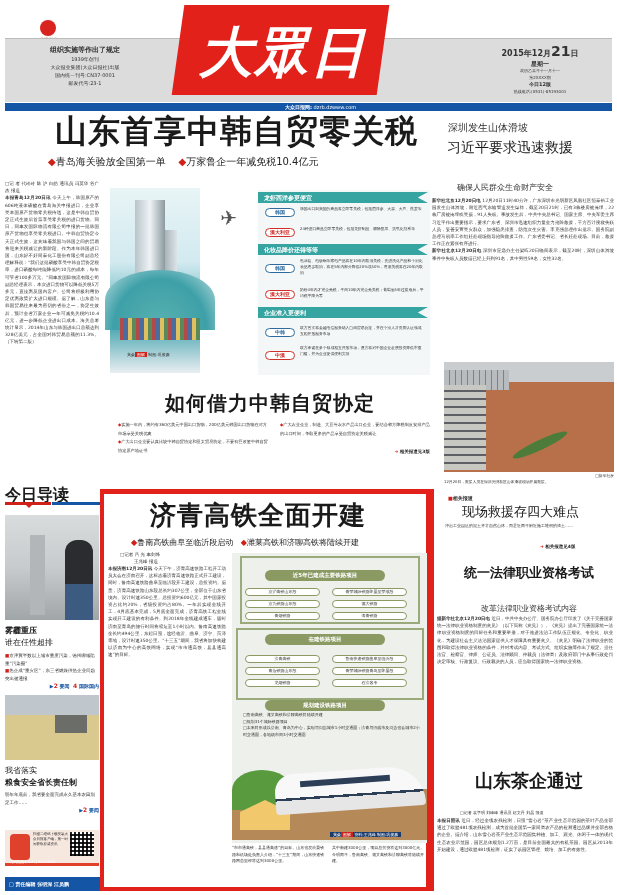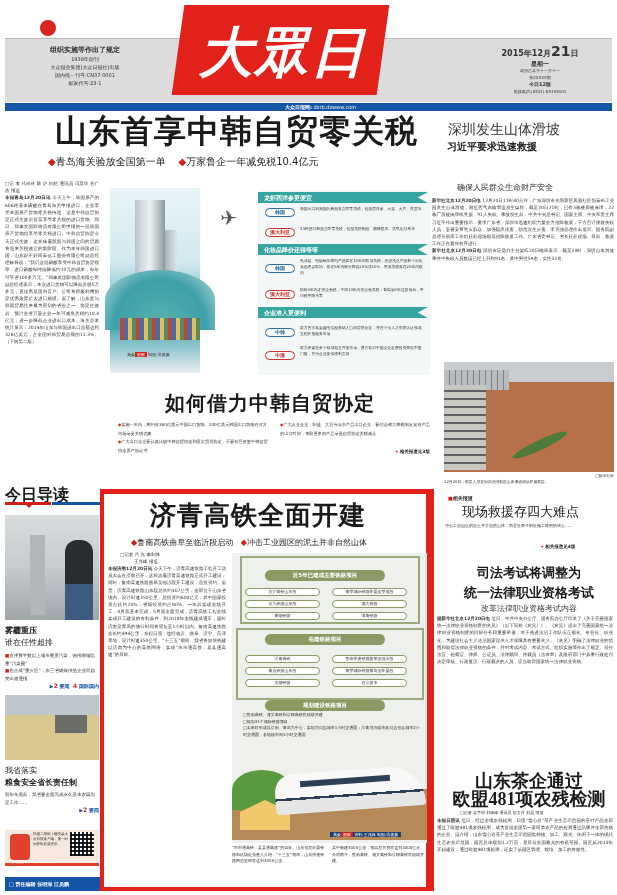--- a/index.html
+++ b/index.html
@@ -90,22 +90,22 @@
   .train-scene { left: 232px; top: 755px; width: 195px; height: 85px; background: linear-gradient(180deg,#eef0ec 0 40%,#b58a58 40% 100%); }
   .hill { left: 232px; top: 770px; width: 60px; height: 40px; border-radius: 50% 50% 0 0; background: #5a9a3e; }
   .house { left: 240px; top: 800px; width: 50px; height: 30px; background: #f2c86d; clip-path: polygon(50% 0,100% 40%,100% 100%,0 100%,0 40%); }
   .train { left: 275px; top: 770px; width: 150px; height: 40px; border-radius: 30px 60px 6px 6px; background: linear-gradient(180deg,#f8f8f8 0 60%,#2d3e57 60% 66%,#e6e6e6 66% 100%); transform: rotate(-4deg); }
   .train-win { left: 300px; top: 778px; width: 90px; height: 6px; background: #2d3e57; transform: rotate(-4deg); }
   .rb-credit { left: 330px; top: 832px; font-size: 4px; color: #fff; background: #1a3b6b; padding: 0 3px; }
   .rb-credit .r { background: #d0201a; padding: 0 2px; }
   .rb-bottom { left: 232px; top: 845px; width: 195px; font-size: 4px; line-height: 6.5px; color: #333; }
   .rb-bottom .c { position: absolute; width: 95px; }
   
-  .r-kicker { left: 448px; top: 121px; font-size: 14px; font-family: Liberation Mono, monospace; color: #333; }
-  .r-head { left: 447px; top: 137px; width: 165px; font-size: 10px; font-family: "DejaVu Serif", serif; font-weight: bold; color: #1a1a1a; line-height: 20px; }
+  .r-kicker { left: 448px; top: 121px; font-size: 10px; font-family: Liberation Mono, monospace; color: #333; }
+  .r-head { left: 447px; top: 137px; width: 165px; font-size: 14px; font-family: "DejaVu Serif", serif; font-weight: normal; color: #1a1a1a; line-height: 20px; }
   .r-sub { left: 457px; top: 182px; font-size: 8px; color: #333; }
   .r-body { left: 432px; top: 197px; width: 182px; height: 130px; overflow: hidden; }
   .photo-slide { left: 444px; top: 362px; width: 170px; height: 110px; background: linear-gradient(180deg,#c9cdd0 0 18%,#b8704a 18% 100%); }
   .slide-bld { left: 444px; top: 385px; width: 42px; height: 85px; background: repeating-linear-gradient(0deg,#c8c8c2 0 6px,#5d6166 6px 8px); }
   .slide-bld2 { left: 444px; top: 370px; width: 65px; height: 20px; background: repeating-linear-gradient(90deg,#b8bcbf 0 5px,#7d8286 5px 6px); }
   .slide-green { left: 510px; top: 440px; width: 60px; height: 10px; background: #4d7c3a; border-radius: 50%; transform: rotate(-25deg); }
   .photo-cap { left: 444px; top: 473px; width: 170px; font-size: 3.8px; line-height: 6px; color: #333; }
   .photo-cap .credit { display: block; text-align: right; }
   .r-red-strip { left: 430px; top: 489px; width: 4px; height: 402px; background: #e3211b; }
   .rel-kicker { left: 448px; top: 495px; font-size: 5px; font-weight: bold; color: #222; }
@@ -229,21 +229,21 @@
 <div class="abs ad-phone"></div>
 <div class="abs ad-text">扫描二维码下载安装大众日报客户端，第一时间获取权威资讯</div>
 <div class="abs ad-qr"></div>
 <div class="abs ad-phone-num">订阅热线:(0531)-85193001</div>
 <div class="abs bottom-bar">□ 责任编辑 张明深 江员鹏</div>
 
 <div class="abs red-box"></div>
 <div class="abs rb-title">济青高铁全面开建</div>
 <div class="abs rb-sub">
   <span class="dot">◆</span><span>鲁南高铁曲阜至临沂段启动</span>
-  &nbsp;&nbsp;<span class="dot">◆</span><span>冲击工业园区的泥土并非自然山体</span>
+  &nbsp;&nbsp;<span class="dot">◆</span><span>潍莱高铁和济聊高铁将陆续开建</span>
 </div>
 <div class="abs rb-col body-text">
   <div class="rb-byline">□记者 吕 光 丰剑锋</div>
   <div class="rb-byline" style="padding-left:26px">王兆峰 报道</div>
   <b>本报济南12月20日讯</b>
   <span>今天下午，济青高速铁路工程开工动员大会在济南召开，这标志着济青高速铁路正式开工建设，同时，鲁南高速铁路曲阜至临沂段开工建设，总投资约。据悉，济青高速铁路山东段总长约307公里，全部位于山东省境内。设计时速350公里。总投资约600亿元，其中国家投资占比约20%，省级投资约占80%。一年后实现全线开工，4月底基本完成，5月底全面完成，济青高铁工程全线实现开工建设的有利条件。到2018年全线建成通车，届时济南至青岛的旅行时间将缩短至1小时以内。鲁南高速铁路全长约494公里，东起日照，途经临沂、曲阜、济宁、菏泽等地，设计时速350公里。“十三五”期间，我省将加快构建以济南为中心的高铁网络，实现“市市通高铁，县县通高速”的目标。</span>
 </div>
 
 <div class="abs rail-panel"></div>
 <div class="rail-frame" style="left:240px;top:556px;width:180px;height:68px"></div>
@@ -299,29 +299,27 @@
 <div class="abs photo-cap">
   <span class="credit">□新华社发</span>
   <span>12月20日，救援人员在深圳光明新区山体滑坡现场开展救援。</span>
 </div>
 <div class="abs r-red-strip"></div>
 <div class="abs rel-kicker"><span class="sq">■</span><span>相关报道</span></div>
 <div class="abs rel-head">现场救援存四大难点</div>
 <div class="abs rel-text">冲击工业园区的泥土并非自然山体，而是近两年附近施工堆积的渣土……</div>
 <div class="abs rel-more see-more"><span class="arr">➜</span> <span>相关报道见4版</span></div>
 <div class="abs law-head">
-  <div>司法考试将调整为</div>
   <div>统一法律职业资格考试</div>
 </div>
 <div class="abs law-sub">改革法律职业资格考试内容</div>
 <div class="abs law-body body-text">
   <b>据新华社北京12月20日电</b>
   <span>近日，中共中央办公厅、国务院办公厅印发了《关于完善国家统一法律职业资格制度的意见》（以下简称《意见》）。《意见》提出了完善国家统一法律职业资格制度的目标任务和重要举措，对于推进法治工作队伍正规化、专业化、职业化，为建设社会主义法治国家提供人才保障具有重要意义。《意见》明确了法律职业的范围和取得法律职业资格的条件，并对考试内容、考试方式、组织实施等作出了规定。担任法官、检察官、律师、公证员、法律顾问、仲裁员（法律类）及政府部门中从事行政处罚决定审核、行政复议、行政裁决的人员，应当取得国家统一法律职业资格。</span>
 </div>
 <div class="abs tea-head">
   <div>山东茶企通过</div>
-  <div>欧盟481项农残检测</div>
 </div>
 <div class="abs tea-byline">□记者 袁学明 刘峰峰 通讯员 赵文丹 刘晶 报道</div>
 <div class="abs tea-body body-text">
   <b>本报日照讯</b>
   <span>近日，经过全项农残检测，日照“雪心岩”茶产业生态示范园的茶叶产品全部通过了欧盟481项农残检测，成为首批全国第一家同类农产品的检测通过品牌并全部合格的企业。据介绍，山东雪心岩茶产业生态示范园集种植、加工、观光、休闲于一体的现代生态农业示范园，园区总体规划1.2万亩，是目前全国最大的有机茶园。园区从2013年开始建设，通过欧盟481项检测，证实了该园区管理、栽培、加工的有效性。</span>
 </div>
 
 </body></html>

